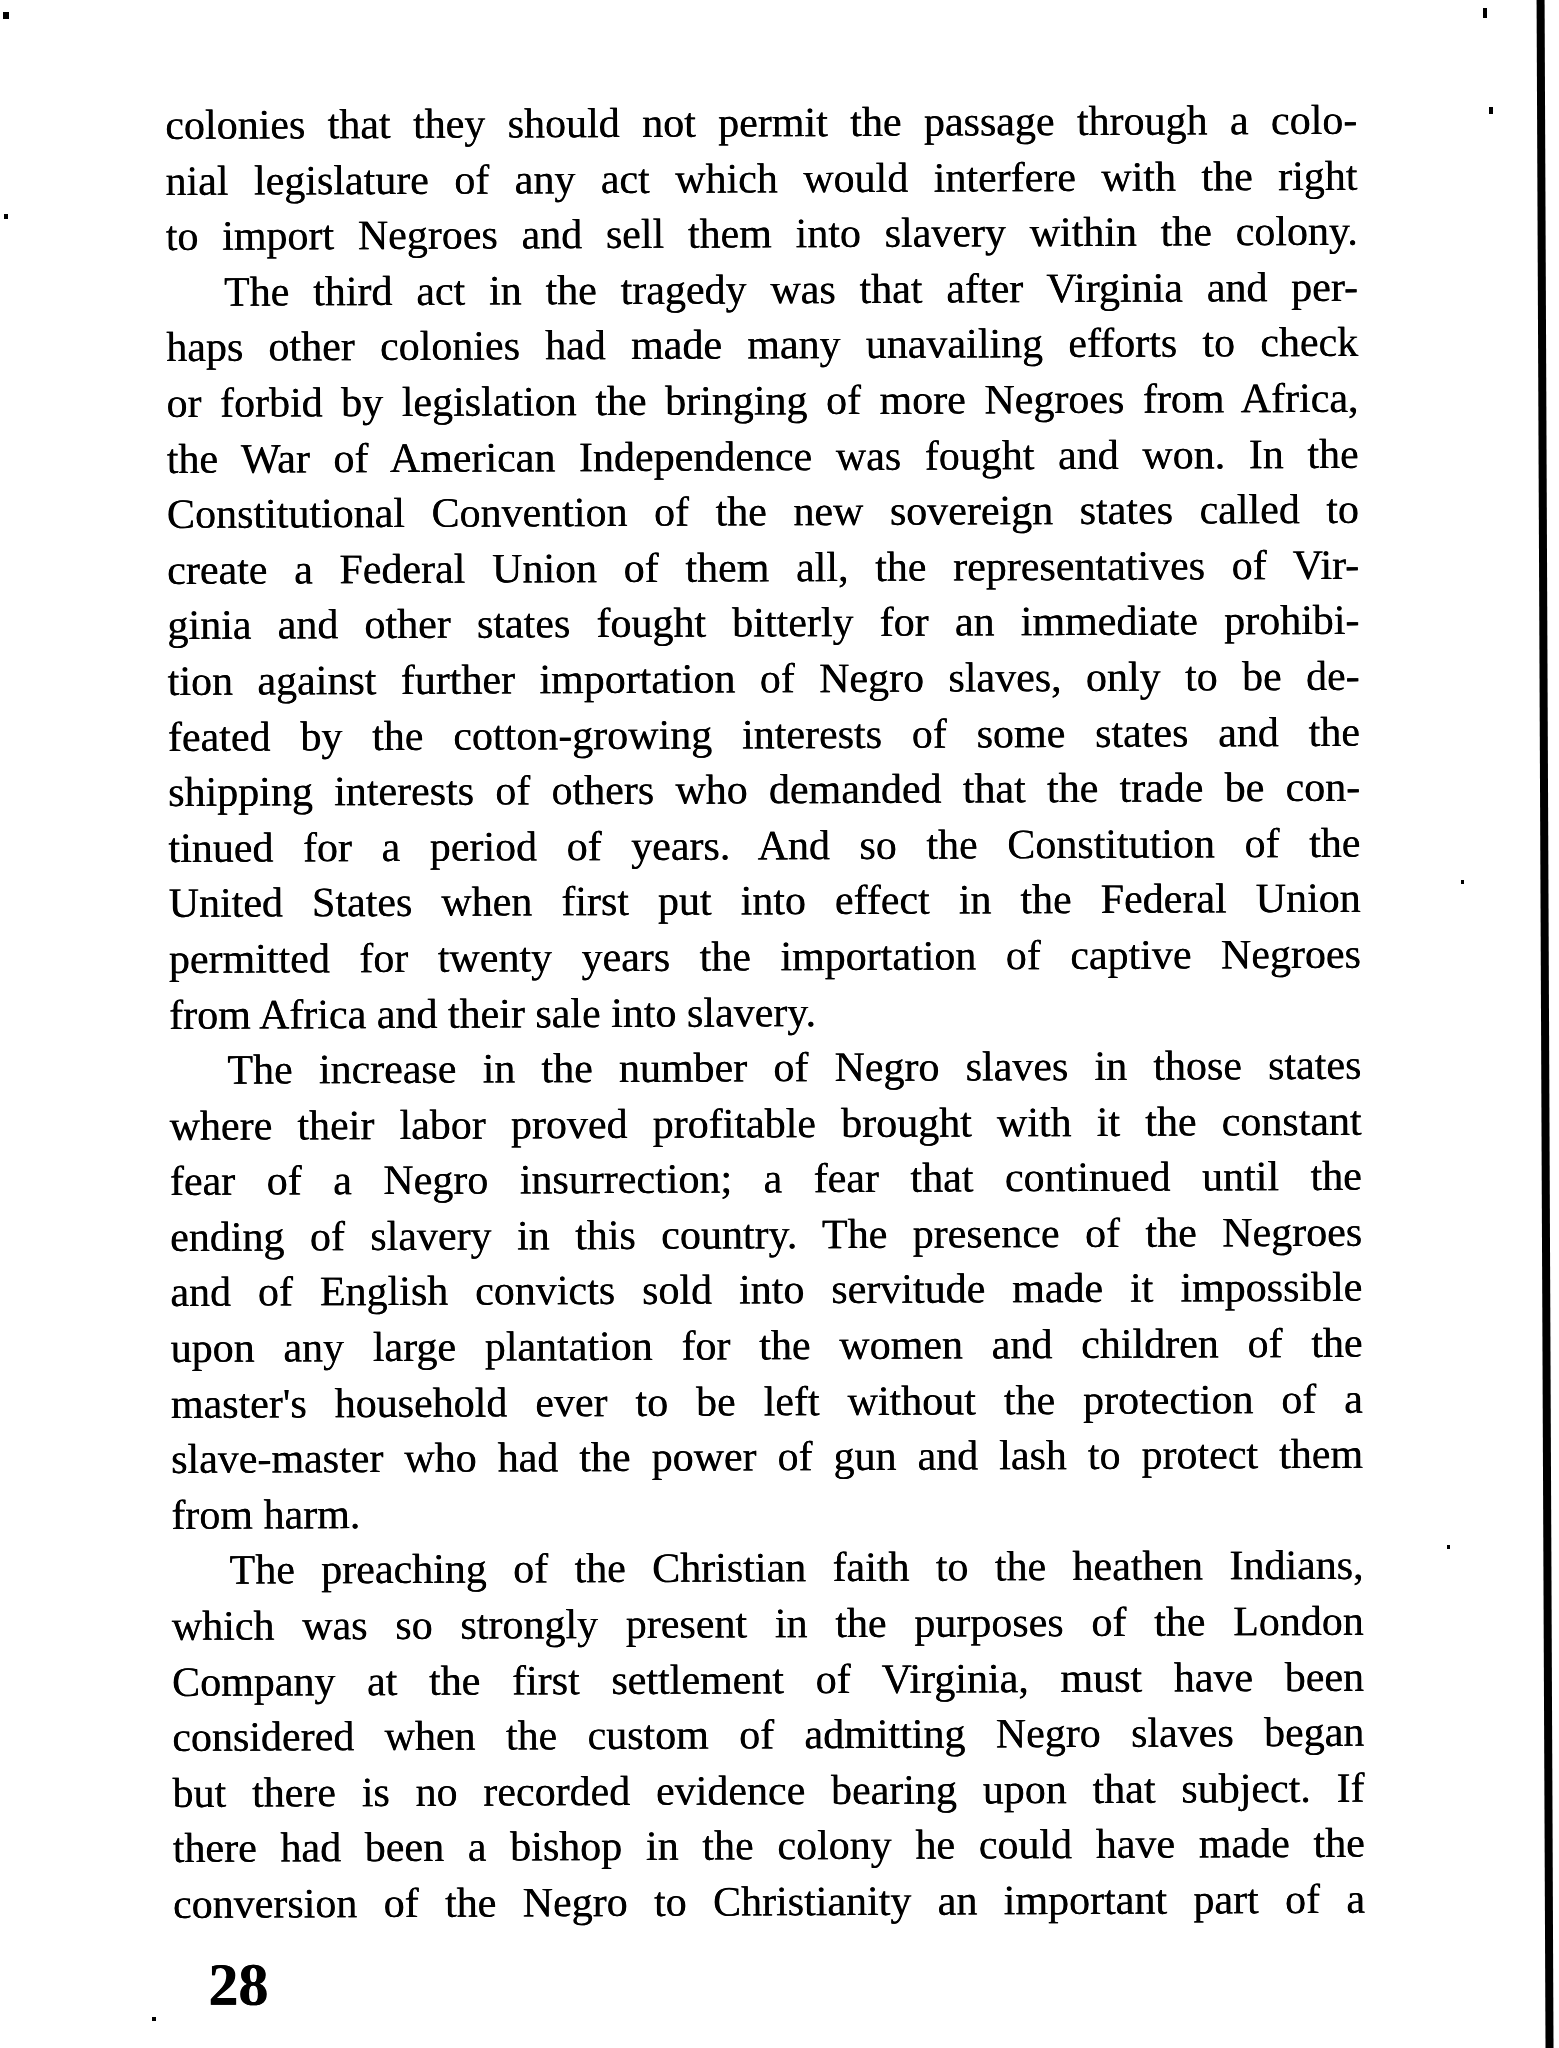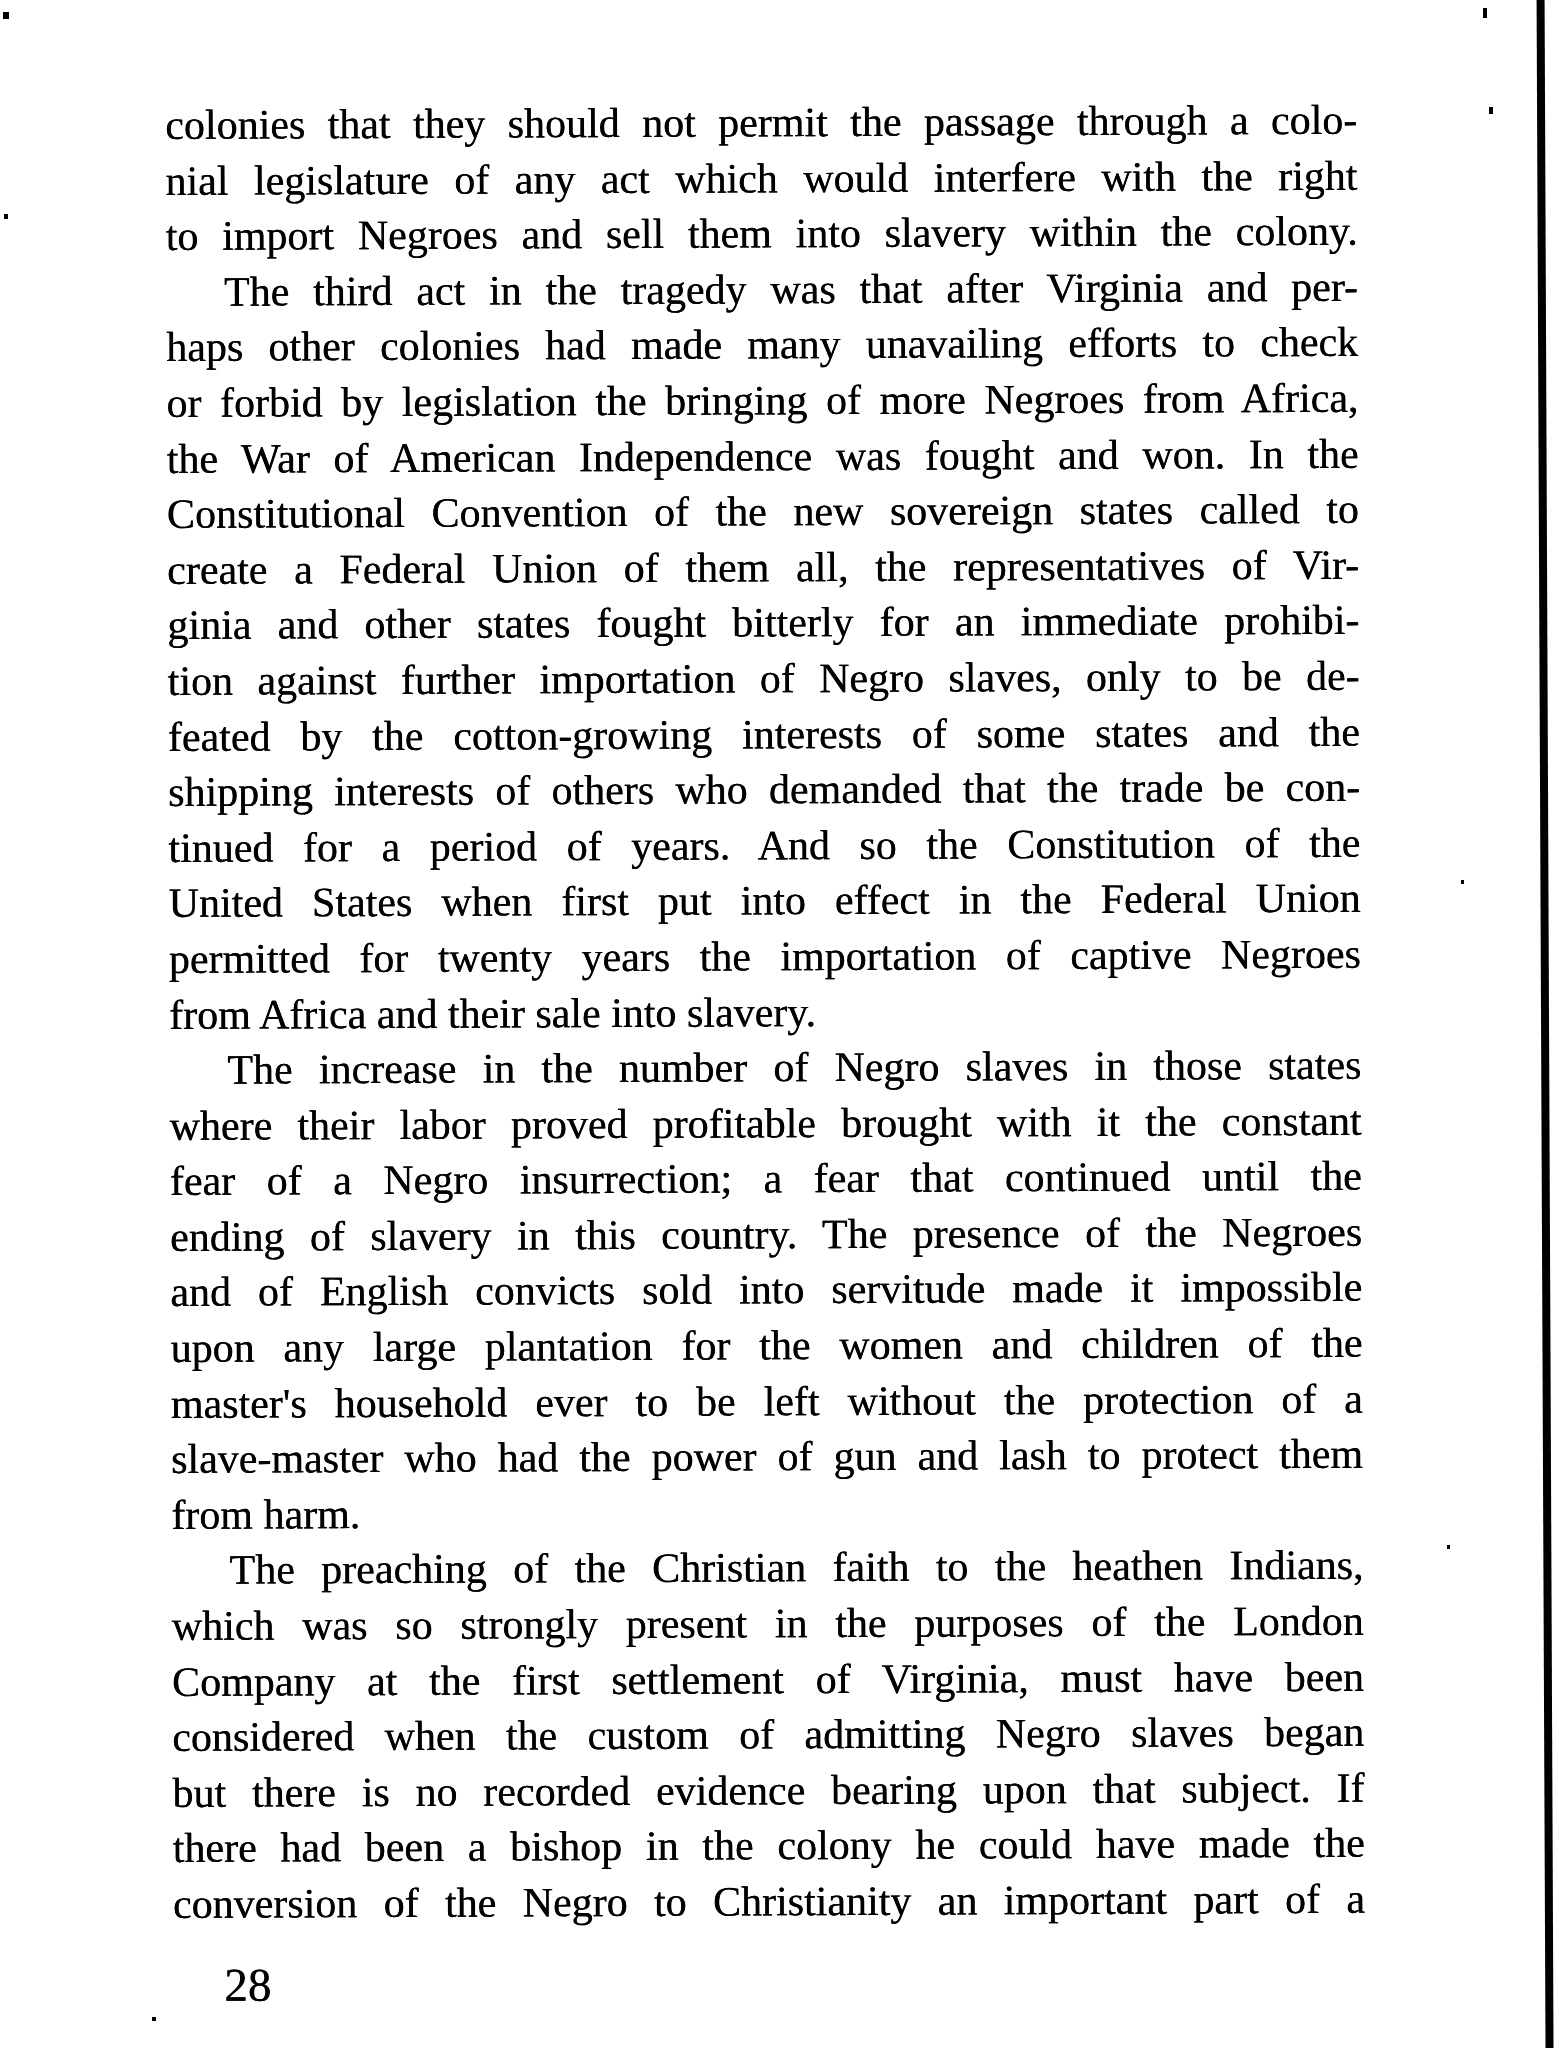--- a/index.html
+++ b/index.html
@@ -41,25 +41,26 @@
   }
   .line.noj {
     text-align: left;
     text-align-last: left;
   }
   .line.indent {
     text-indent: 58px;
   }
   .page-number {
     position: absolute;
-    left: 216px;
+    left: 200px;
     top: 1962px;
-    font-size: 47px;
+    font-size: 60px;
     line-height: 47px;
     text-shadow: 0.5px 0 0 currentColor;
+    font-weight: bold;
   }
   .scan-bar {
     position: absolute;
     left: 1537px;
     top: -8px;
     width: 8px;
     height: 2070px;
     background: #000000;
   }
   .speck {

